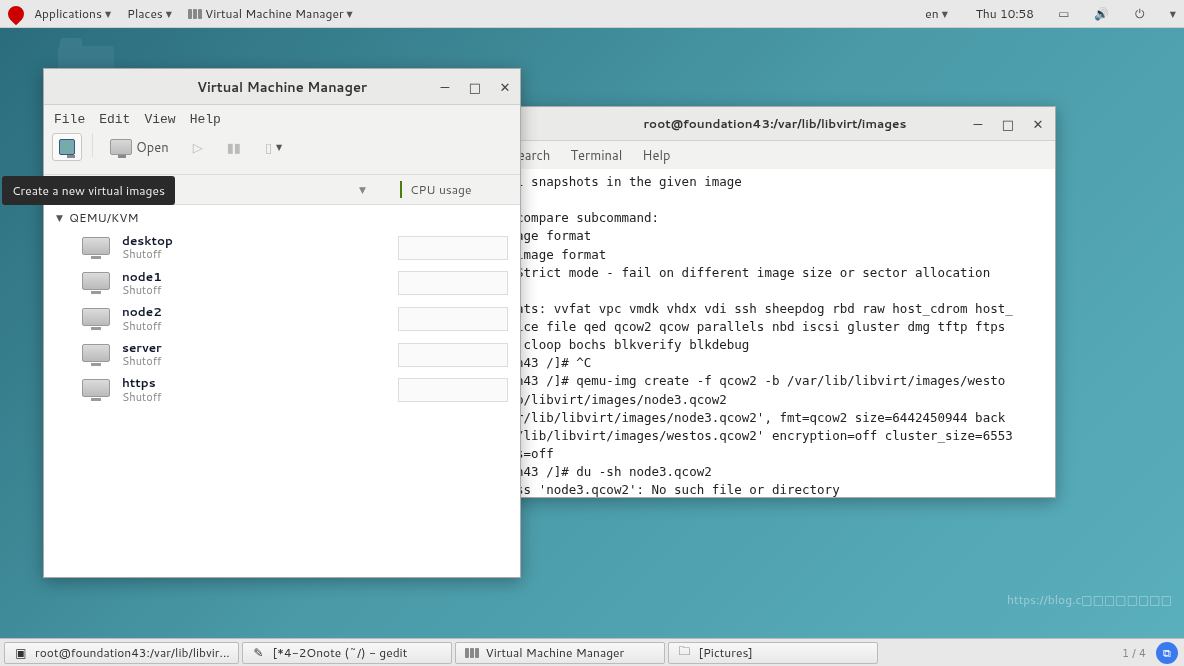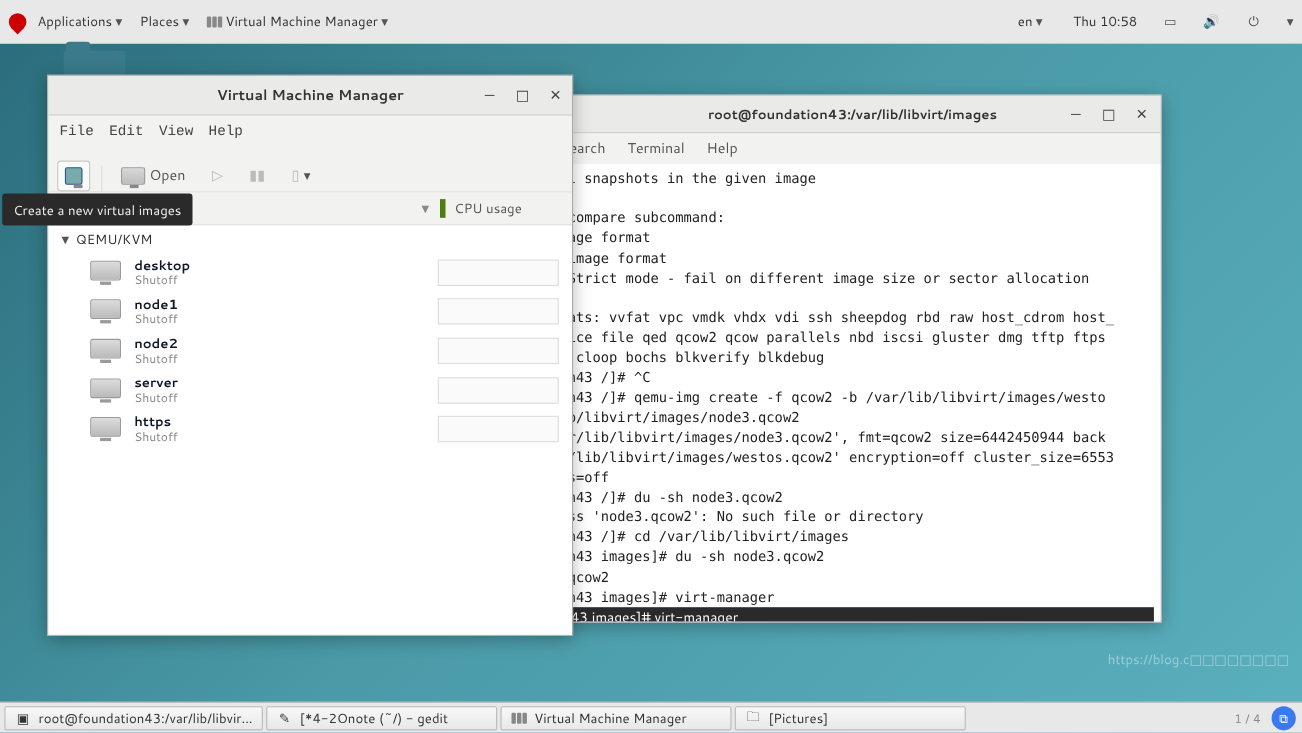--- a/index.html
+++ b/index.html
@@ -1,19 +1,19 @@
 <!DOCTYPE html>
 <html><head>
 <meta charset="utf-8">
 <style>
 * { margin: 0; padding: 0; box-sizing: border-box; font-family: "Cantarell", "DejaVu Sans", sans-serif; }
 body { width: 1184px; height: 666px; background: linear-gradient(135deg, #2a6b7a 0%, #4a9aa8 50%, #5bb0be 100%); overflow: hidden; position: relative; }
 
 
-.top-panel { height: 40px; background: #e8e8e8; display: flex; align-items: center; padding: 0 8px; font-size: 12px; color: #333; border-bottom: 1px solid #ccc; }
+.top-panel { height: 28px; background: #e8e8e8; display: flex; align-items: center; padding: 0 8px; font-size: 12px; color: #333; border-bottom: 1px solid #ccc; }
 .top-panel .left { display: flex; align-items: center; gap: 4px; }
 .top-panel .menu-item { padding: 2px 6px; display: flex; align-items: center; gap: 3px; cursor: pointer; }
 .top-panel .right { margin-left: auto; display: flex; align-items: center; gap: 22px; }
 .dropdown-arrow { font-size: 8px; color: #555; }
 .redhat-icon { width: 16px; height: 16px; background: #cc0000; border-radius: 50% 50% 50% 0; transform: rotate(-45deg); display: inline-block; }
 .vm-icon-small { display: inline-flex; gap: 1px; }
 .vm-icon-small span { width: 4px; height: 10px; background: #888; border-radius: 1px; }
 .tray-icon { width: 16px; height: 16px; display: flex; align-items: center; justify-content: center; color: #555; }
 
 
@@ -27,51 +27,51 @@
 
 .vmm-window { top: 40px; left: 43px; width: 478px; height: 510px; }
 .vmm-titlebar { height: 36px; display: flex; align-items: center; justify-content: center; position: relative; background: #eaeae8; border-bottom: 1px solid #d0d0ce; }
 .vmm-titlebar .title { font-size: 13px; font-weight: bold; color: #333; }
 .vmm-titlebar .controls { position: absolute; right: 8px; display: flex; gap: 16px; }
 .win-btn { width: 14px; height: 14px; cursor: pointer; display: flex; align-items: center; justify-content: center; font-size: 13px; color: #444; }
 
 .vmm-menubar { height: 28px; display: flex; align-items: center; padding: 0 10px; gap: 14px; font-size: 13px; color: #444; background: #f2f2f0; }
 .vmm-menubar span { cursor: pointer; font-family: Liberation Mono, monospace; }
 
-.vmm-toolbar { height: 42px; display: flex; align-items: flex-end; padding: 0 8px; gap: 10px; background: #f2f2f0; border-bottom: 1px solid #ddd; }
+.vmm-toolbar { height: 42px; display: flex; align-items: flex-start; padding: 0 8px; gap: 10px; background: #f2f2f0; border-bottom: 1px solid #ddd; }
 .tool-btn { padding: 4px 6px; border: 1px solid transparent; border-radius: 3px; cursor: pointer; display: flex; align-items: center; gap: 4px; font-size: 13px; color: #555; }
 .tool-btn.boxed { border: 1px solid #c8c8c6; background: #fafaf8; }
 .tool-new { width: 30px; height: 28px; position: relative; }
 .monitor-glyph { width: 22px; height: 16px; background: #7aa; border: 1px solid #358; border-radius: 2px; position: relative; }
 .monitor-glyph.plain { background: linear-gradient(#d8d8d8,#bdbdbd); border: 1px solid #999; }
 .monitor-glyph::after { content:''; position:absolute; bottom:-4px; left:7px; width:8px; height:3px; background:#888; }
 .tool-sep { width: 1px; height: 24px; background: #ddd; }
 
 .vmm-header-row { height: 30px; display: flex; align-items: center; background: #f2f2f0; border-bottom: 1px solid #ddd; font-size: 12px; color: #555; }
 .vmm-header-row .col-name { flex: 1; padding-left: 12px; }
-.vmm-header-row .col-cpu { width: 120px; padding-left: 8px; border-left: 5px solid #4d7c0f; }
+.vmm-header-row .col-cpu { width: 120px; padding-left: 8px; border-left: 2px solid #4d7c0f; margin-left: 24px; }
 .sort-arrow { font-size: 9px; margin-left: auto; margin-right: 10px; color: #888; }
 
 .vmm-body { background: #fff; height: calc(100% - 136px); overflow: auto; }
 .vmm-hostrow { display: flex; align-items: center; padding: 4px 12px; font-size: 12px; color: #333; }
 .vmm-hostrow .tree-toggle { font-size: 9px; margin-right: 6px; color: #555; }
 .vmm-vmrow { display: flex; align-items: center; padding: 4px 8px 4px 38px; position: relative; }
 .vmm-vmrow .mon { width: 28px; height: 22px; margin-right: 12px; position: relative; }
 .vmm-vmrow .mon .screen { width: 28px; height: 18px; background: linear-gradient(#dcdcdc,#bababa); border: 1px solid #9a9a9a; border-radius: 2px; }
 .vmm-vmrow .mon .stand { width: 10px; height: 3px; background: #9a9a9a; margin: 1px auto 0; }
 .vmm-vmrow .info { flex: 1; line-height: 1.2; }
 .vmm-vmrow .vm-name { font-size: 12px; font-weight: bold; color: #0f172a; }
 .vmm-vmrow .vm-state { font-size: 11px; color: #888; }
 .vmm-vmrow .cpu-box { width: 110px; height: 24px; border: 1px solid #ddd; background: #fafafa; margin-right: 4px; }
 
 
 .tooltip { position: absolute; top: 148px; left: 2px; background: #2a2a2a; color: #eee; font-size: 12px; padding: 6px 10px; border-radius: 3px; z-index: 300; }
 
 
-.term-window { top: 58px; left: 494px; width: 562px; height: 480px; z-index: -0; }
+.term-window { top: 78px; left: 494px; width: 562px; height: 392px; z-index: -0; }
 .term-titlebar { height: 34px; display: flex; align-items: center; justify-content: center; position: relative; background: #eaeae8; border-bottom: 1px solid #d0d0ce; }
 .term-titlebar .title { font-size: 12px; font-weight: bold; color: #333; }
 .term-titlebar .controls { position: absolute; right: 10px; display: flex; gap: 16px; }
 .term-menubar { height: 28px; display: flex; align-items: center; padding: 0 14px; gap: 20px; font-size: 13px; color: #555; background: #f2f2f0; }
 .term-body { background: #fff; height: calc(100% - 62px); padding: 4px 6px; font-family: "DejaVu Sans Mono", monospace; font-size: 12.5px; line-height: 1.45; color: #222; white-space: pre; overflow: hidden; }
 .term-line-hl { background: #2a2a2a; color: #fff; display: inline-block; width: 100%; }
 
 
 .taskbar { position: absolute; bottom: 0; left: 0; right: 0; height: 28px; background: #e8e8e8; border-top: 1px solid #bbb; display: flex; align-items: center; padding: 0 4px; gap: 3px; font-size: 12px; }
 .task-btn { height: 22px; border: 1px solid #bbb; border-radius: 2px; background: linear-gradient(#f8f8f8,#e8e8e8); padding: 0 8px; display: flex; align-items: center; gap: 6px; min-width: 210px; color: #333; cursor: pointer; }

